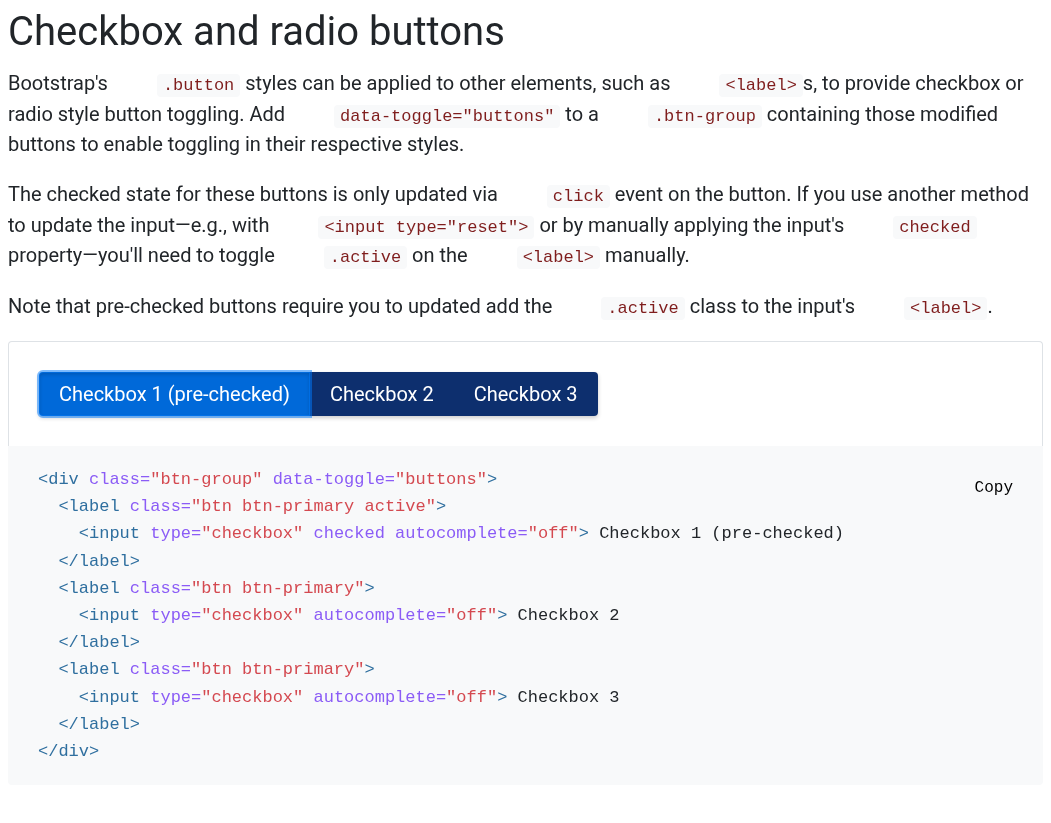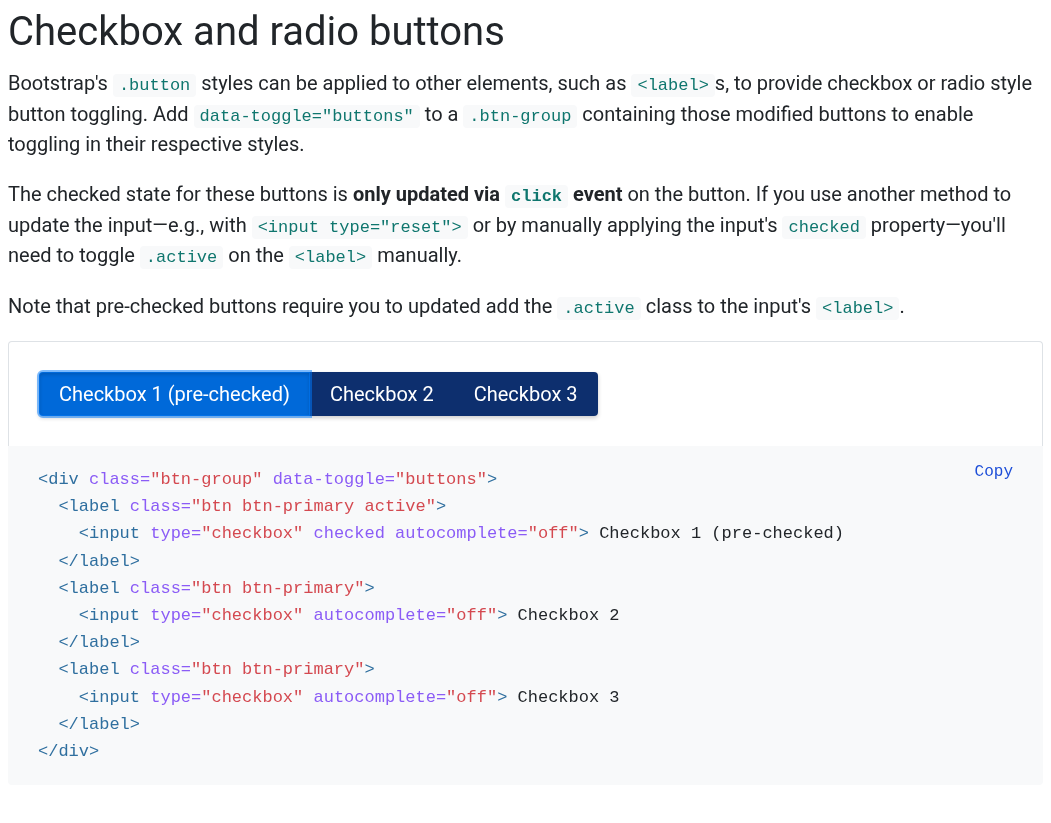--- a/index.html
+++ b/index.html
@@ -17,30 +17,31 @@
   h2 {
     font-size: 40px;
     font-weight: 400;
     margin: 0 0 12px 0;
     line-height: 1.2;
   }
   p {
     margin: 0 0 20px 0;
   }
   code.inline {
-    color: #0f766e;
+    color: #7f1d1d;
     background-color: #f8f9fa;
     padding: 2px 6px;
     border-radius: 4px;
     font-family: SFMono-Regular, Menlo, Monaco, Consolas, "Liberation Mono", "Courier New", monospace;
     font-size: 17px;
     white-space: nowrap;
+    margin-left: 44px;
   }
   strong {
-    font-weight: 700;
+    font-weight: 400;
   }
   .example {
     border: 1px solid #dee2e6;
     border-radius: 4px 4px 0 0;
     padding: 30px 30px;
     margin-top: 16px;
     border-bottom: none;
   }
   .btn-group {
     display: inline-flex;
@@ -77,23 +78,23 @@
     border-radius: 0 0 4px 4px;
     padding: 20px 30px 20px 30px;
     position: relative;
     font-family: SFMono-Regular, Menlo, Monaco, Consolas, "Liberation Mono", "Courier New", monospace;
     font-size: 17px;
     line-height: 1.6;
     margin-bottom: 8px;
   }
   .copy-btn {
     position: absolute;
-    top: 16px;
+    top: 32px;
     right: 24px;
-    color: #1d4ed8;
+    color: #000000;
     font-size: 16px;
     cursor: pointer;
     background: none;
     border: none;
     font-family: inherit;
   }
   pre {
     margin: 0;
     white-space: pre;
     font-family: inherit;

